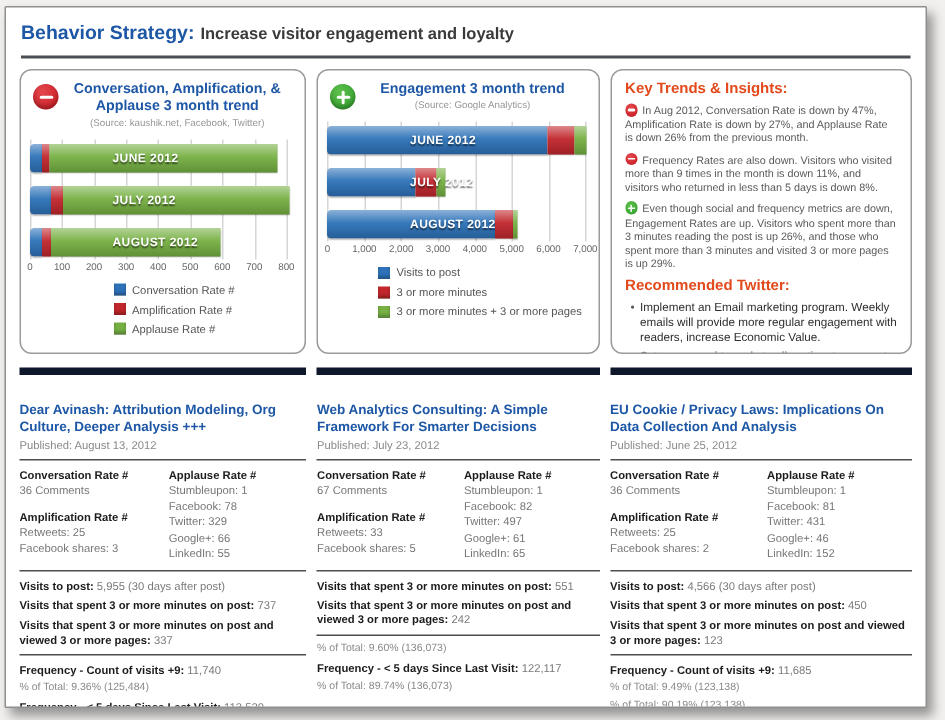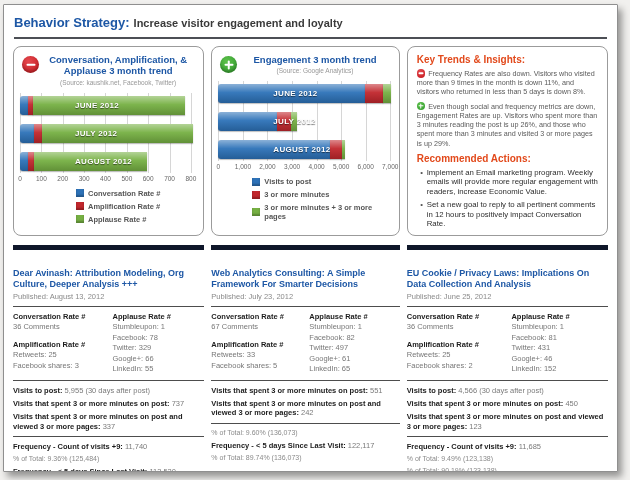--- a/index.html
+++ b/index.html
@@ -52,21 +52,21 @@
   .seg{height:100%;position:relative;
     background-image:linear-gradient(to bottom,rgba(255,255,255,.45),rgba(255,255,255,.05) 45%,rgba(0,0,0,.18));
     box-shadow:0 1px 1px rgba(0,0,0,.25);}
   .bar-row .seg:first-child{border-radius:3px 0 0 3px;}
   .bar-row .seg:last-child{border-radius:0 3px 3px 0;}
   .bar-label{position:absolute;left:55px;top:0;height:19px;line-height:19px;
     color:#fff;font-weight:bold;font-size:8px;letter-spacing:.3px;
     text-shadow:0 1px 1px rgba(0,0,0,.55);white-space:nowrap;}
   .axis{position:relative;height:10px;margin-top:2px;}
   .tick{position:absolute;transform:translateX(-50%);font-size:6.5px;color:#666;white-space:nowrap;}
-  .legend{margin-top:4px;font-weight:bold;}
+  .legend{margin-top:4px;}
   .legend.l1{padding-left:56px;}
   .legend.l2{padding-left:34px;}
   .legend-item{display:flex;align-items:center;margin-bottom:4px;font-size:7.5px;color:#555;}
   .swatch{width:8px;height:8px;margin-right:4px;flex:none;box-shadow:inset 0 -2px 2px rgba(0,0,0,.25);}
   
   .o-head{color:#e2491b;font-weight:bold;font-size:10px;margin-bottom:4px;}
   .o-head.act{margin-top:5px;}
   .bullet{margin:0 0 5px 0;font-size:7.2px;line-height:1.28;color:#5a5a5a;}
   .action{display:flex;font-size:7.8px;line-height:1.25;color:#2e2e2e;margin-bottom:3px;}
   .action .dot{flex:none;width:10px;text-align:center;color:#555;}
@@ -223,23 +223,24 @@
           </div>
           <div class="legend-item">
             <div class="swatch" style="background-color: rgb(118, 176, 67);"></div>
             <span>3 or more minutes + 3 or more pages</span>
           </div>
         </div>
     </div>
 
     <div class="box insights">
       <div class="o-head">Key Trends &amp; Insights:</div>
+      <p class="bullet"><span class="ci mini red"></span><span>In Aug 2012, Conversation Rate is down by 47%, Amplification Rate is down by 27%, and Applause Rate is down 26% from the previous month.</span></p>
       <p class="bullet"><span class="ci mini red"></span><span>Frequency Rates are also down. Visitors who visited more than 9 times in the month is down 11%, and visitors who returned in less than 5 days is down 8%.</span></p>
       <p class="bullet"><span class="ci mini green plus"></span><span>Even though social and frequency metrics are down, Engagement Rates are up. Visitors who spent more than 3 minutes reading the post is up 26%, and those who spent more than 3 minutes and visited 3 or more pages is up 29%.</span></p>
-      <div class="o-head act">Recommended Actions:</div>
+      <div class="o-head act">Recommended Twitter:</div>
       <div class="action">
           <span class="dot">•</span>
           <span>Implement an Email marketing program. Weekly emails will provide more regular engagement with readers, increase Economic Value.</span>
         </div>
       <div class="action">
           <span class="dot">•</span>
           <span>Set a new goal to reply to all pertinent comments in 12 hours to positively impact Conversation Rate.</span>
         </div>
     </div>
   </div>

